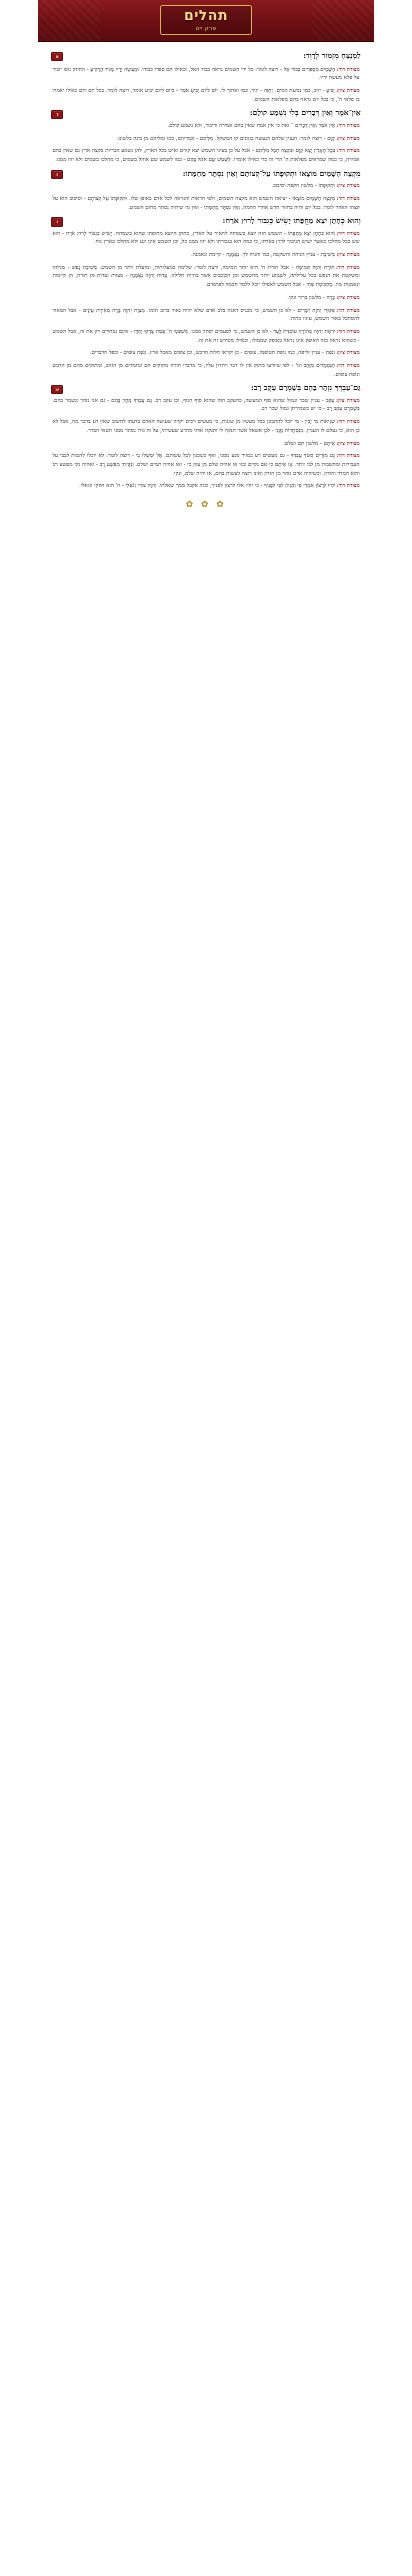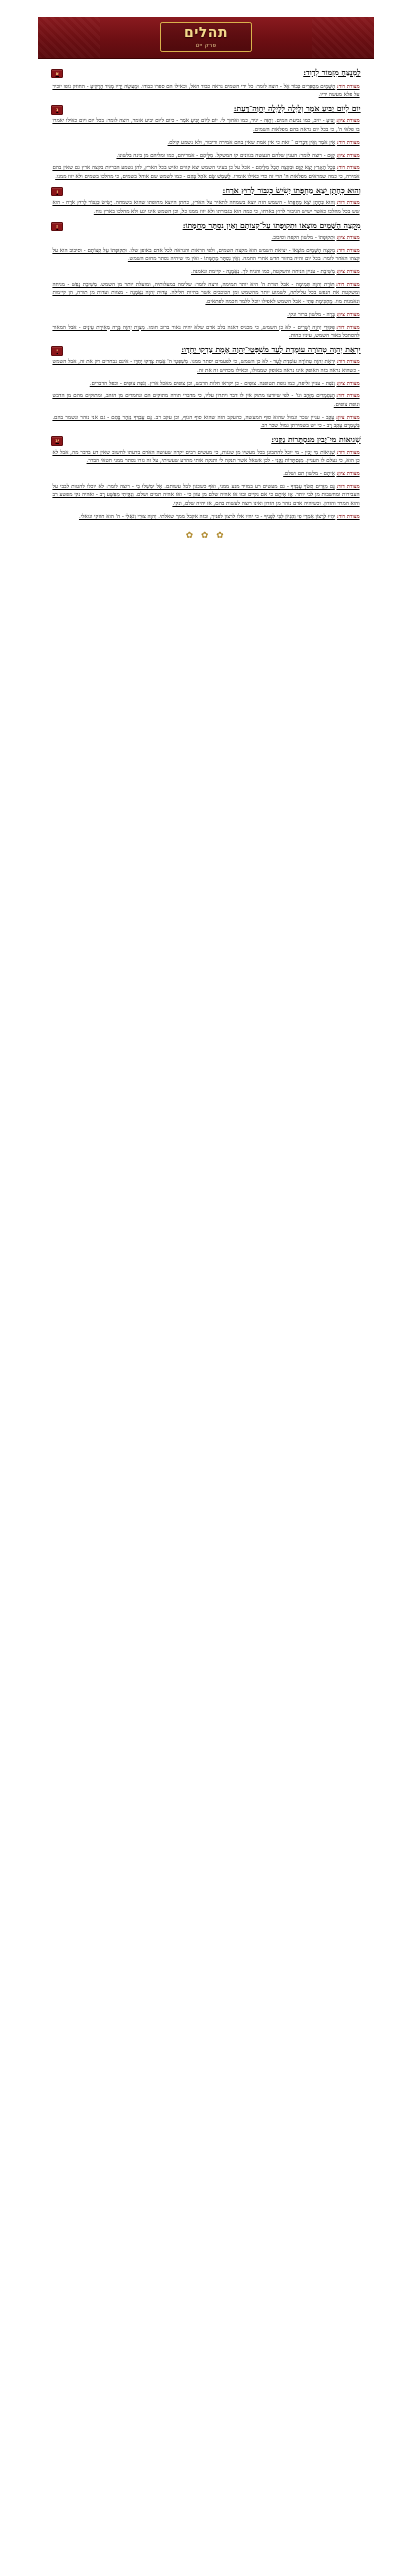--- a/index.html
+++ b/index.html
@@ -7,21 +7,21 @@
     padding: 0;
     background: #ffffff;
   }
   body {
     width: 412px;
     font-family: "DejaVu Sans", "Liberation Sans", sans-serif;
     direction: rtl;
   }
   .page {
     width: 336px;
-    margin: 17px auto;
+    margin: 0 auto;
     background: #ffffff;
     padding: 0 0 12.4px 0;
     box-sizing: border-box;
   }
 
   
   .banner {
     width: 100%;
     background: #7a1116;
     background-image: linear-gradient(180deg, #8a1a1f 0%, #6d0f13 55%, #5a0b0e 100%);
@@ -67,21 +67,20 @@
   }
 
   
   .content {
     padding: 7.2px 13.4px 0 13.4px;
     box-sizing: border-box;
   }
 
   .verse-block {
     margin: 0 0 3.1px 0;
-    text-decoration: underline;
   }
 
   .verse-line {
     display: flex;
     flex-direction: row-reverse;
     align-items: flex-start;
     justify-content: flex-start;
     gap: 3.6px;
     margin-bottom: 1.5px;
   }
@@ -156,85 +155,81 @@
         <span class="vnum">א</span>
         <span class="vtext">לַמְנַצֵּחַ מִזְמוֹר לְדָוִד:</span>
       </div>
     </div>
 
     <div class="verse-block">
       <div class="commentary"><span class="ctag">מצודת דוד:</span><span>הַשָּׁמַיִם מְסַפְּרִים כְּבוֹד אֵל - רוצה לומר: כל ידי השמים נראה כבוד האל, וכאילו הם ספרו כבודו. וּמַעֲשֵׂה יָדָיו מַגִּיד הָרָקִיעַ - החוזק גופו יזכיר על פלא מעשה ידיו.</span></div>
     </div>
 
     <div class="verse-block">
-      <div class="verse-line">
-        <span class="vnum">ג</span>
-        <span class="vtext">יוֹם לְיוֹם יַבִּיעַ אֹמֶר וְלַיְלָה לְּלַיְלָה יְחַוֶּה־דָּעַת:</span>
-      </div>
       <div class="commentary"><span class="ctag">מצודת ציון:</span><span>יַבִּיעַ - יזיב, כמו נביעת המים. יְחַוֶּה - יגיד, כמו ואחוך לי. יוֹם לְיוֹם יַבִּיעַ אֹמֶר - כיום ליום יביע אומר, רוצה לומר: בכל יום ויום כאילו יאמרו בו פלאי ה', כי בכל יום נראה בהם מפלאות השמים.</span></div>
     </div>
 
     <div class="verse-block">
+      <div class="verse-line">
+        <span class="vnum">ד</span>
+        <span class="vtext">אֵין־אֹמֶר וְאֵין דְּבָרִים בְּלִי נִשְׁמָע קוֹלָם:</span>
+      </div>
       <div class="commentary"><span class="ctag">מצודת דוד:</span><span>אֵין אֹמֶר וְאֵין דְּבָרִים ־ זאת כי אין אמת שאין בהם אמירה ודיבור, ולא נשמע קולם.</span></div>
     </div>
 
     <div class="verse-block">
       <div class="commentary"><span class="ctag">מצודת ציון:</span><span>קַוָּם - רוצה לומר: הענין שלהם הנעשה בגוונים קו המשקל. מִלֵּיהֶם - אמריהם, כמו ומליהם מן בינה בלשונו.</span></div>
       <div class="commentary"><span class="ctag">מצודת דוד:</span><span>בְּכָל הָאָרֶץ יָצָא קַוָּם וּבִקְצֵה תֵבֵל מִלֵּיהֶם - אכל על כן בעיני השמש יצא קווים ואיש בכל הארץ, להן נשמע הבריות בקצה ארץ גם שאין בהם אמירה, כי כמה שמראים מפלאות ה' הרי זה כדי כאילו אומרו. לַשֶּׁמֶשׁ שָׂם אֹהֶל בָּהֶם - כמו לשמש שם אוהל בשמים, כי מהלכו בשמים ולא יזוז ממנו.</span></div>
     </div>
 
     <div class="verse-block">
       <div class="verse-line">
+        <span class="vnum">ז</span>
+        <span class="vtext">מִקְצֵה הַשָּׁמַיִם מוֹצָאוֹ וּתְקוּפָתוֹ עַל־קְצוֹתָם וְאֵין נִסְתָּר מֵחַמָּתוֹ:</span>
+      </div>
+      <div class="commentary"><span class="ctag">מצודת ציון:</span><span>וּתְקוּפָתוֹ - מלשון הקפה וסיבוב.</span></div>
+      <div class="commentary"><span class="ctag">מצודת דוד:</span><span>מִקְצֵה הַשָּׁמַיִם מוֹצָאוֹ - יציאת השמש הוא מקצה השמים, ולפי הראות והנראה לכל אדם באופן שלו. וּתְקוּפָתוֹ עַל קְצוֹתָם - וסיבוב הוא על קצהו האחר לומר: בכל יום והיה בחזור חדש אחרי החמה. וְאֵין נִסְתָּר מֵחַמָּתוֹ - ואין מי שיהיה נסתר מחום השמש.</span></div>
+    </div>
+
+    <div class="verse-block">
+      <div class="verse-line">
         <span class="vnum">ו</span>
         <span class="vtext">וְהוּא כְּחָתָן יֹצֵא מֵחֻפָּתוֹ יָשִׂישׂ כְּגִבּוֹר לָרוּץ אֹרַח:</span>
       </div>
       <div class="commentary"><span class="ctag">מצודת דוד:</span><span>וְהוּא כְּחָתָן יֹצֵא מֵחֻפָּתוֹ - השמש הזה יוצא בשמחה לתאיר על הארץ, כחתן היוצא מחופתו שהוא בשמחה. יָשִׂישׂ כְּגִבּוֹר לָרוּץ אֹרַח - הוא שש בכל מהלכו כאשר ישיש הגיבור לרוץ בארחו, כי כמה הוא בגבורתו ולא יזוז ממנו כל, וכן השמש אינו יגע ולא מהלכו בארץ נוח.</span></div>
     </div>
 
     <div class="verse-block">
-      <div class="verse-line">
-        <span class="vnum">ז</span>
-        <span class="vtext">מִקְצֵה הַשָּׁמַיִם מוֹצָאוֹ וּתְקוּפָתוֹ עַל־קְצוֹתָם וְאֵין נִסְתָּר מֵחַמָּתוֹ:</span>
-      </div>
-      <div class="commentary"><span class="ctag">מצודת ציון:</span><span>וּתְקוּפָתוֹ - מלשון הקפה וסיבוב.</span></div>
-      <div class="commentary"><span class="ctag">מצודת דוד:</span><span>מִקְצֵה הַשָּׁמַיִם מוֹצָאוֹ - יציאת השמש הוא מקצה השמים, ולפי הראות והנראה לכל אדם באופן שלו. וּתְקוּפָתוֹ עַל קְצוֹתָם - וסיבוב הוא על קצהו האחר לומר: בכל יום והיה בחזור חדש אחרי החמה. וְאֵין נִסְתָּר מֵחַמָּתוֹ - ואין מי שיהיה נסתר מחום השמש.</span></div>
-    </div>
-
-    <div class="verse-block">
       <div class="commentary"><span class="ctag">מצודת ציון:</span><span>מְשִׁיבַת - עניין הניחה והשקטה, כמו והניח לך. נֶאֱמָנָה - קיימת ונאמנה.</span></div>
       <div class="commentary"><span class="ctag">מצודת דוד:</span><span>תּוֹרַת יְהוָה תְּמִימָה - אבל תורת ה' היא יותר תמימה, ורצה לומר: שלימה במעלותיה, ומועלת יותר מן השמש. מְשִׁיבַת נָפֶשׁ - מניחה ומשקטת את הנפש בכל עלילתה, לשמוע יותר מהשמש ומן הכוכבים אשר בהיות חלילה. עֵדוּת יְהוָה נֶאֱמָנָה - מצוות ועדות מן תורה, הן קיימות ונאמנות מוו. מַחְכִּימַת פֶּתִי - אבל השמש לאפילו יוכל ללמד חכמה לפתאים.</span></div>
     </div>
 
     <div class="verse-block">
       <div class="commentary"><span class="ctag">מצודת ציון:</span><span>בָּרָה - מלשון ברור ונקי.</span></div>
       <div class="commentary"><span class="ctag">מצודת דוד:</span><span>פִּקּוּדֵי יְהוָה יְשָׁרִים - לא כן השמש, כי מכניס דאגה בלב אדם שלא יהיה נאור ברוב חומו. מִצְוַת יְהוָה בָּרָה מְאִירַת עֵינָיִם - אבל המאור להסתכל באור השמש, עיניו כהות.</span></div>
     </div>
 
     <div class="verse-block">
-      <div class="verse-line">
-        <span class="vnum">י</span>
-        <span class="vtext">יִרְאַת יְהוָה טְהוֹרָה עוֹמֶדֶת לָעַד מִשְׁפְּטֵי־יְהוָה אֱמֶת צָדְקוּ יַחְדָּו:</span>
-      </div>
       <div class="commentary"><span class="ctag">מצודת דוד:</span><span>יִרְאַת יְהוָה טְהוֹרָה עוֹמֶדֶת לָעַד - לא כן השמש, כי לפעמים יסתר ממנו. מִשְׁפְּטֵי ה' אֱמֶת צָדְקוּ יַחְדָּו - אינם נבחרים רק את זה, אבל השמש - כשהוא נראה בזה האופק אינו נראה באופק שממולו, וכאילו מכחיש זה את זה.</span></div>
     </div>
 
     <div class="verse-block">
       <div class="commentary"><span class="ctag">מצודת ציון:</span><span>וְנֹפֶת - עניין זליפה, כמו נופת תטופנה. צוּפִים - כן יקראו חלות הדבש, וכן צופים מאכל ארץ. וְנֹפֶת צוּפִים - וכפל הדברים.</span></div>
       <div class="commentary"><span class="ctag">מצודת דוד:</span><span>הַנֶּחֱמָדִים מִזָּהָב וגו' - לפי שיודעו מתוק אין לו דבר ויתרון עליו, כי מדברי תורה מתוקים הם ונחמדים מן הזהב, ומתוקים מהם מן הדבש ונופת צופים.</span></div>
     </div>
 
     <div class="verse-block">
+      <div class="verse-line">
+        <span class="vnum">יב</span>
+        <span class="vtext">גַּם־עַבְדְּךָ נִזְהָר בָּהֶם בְּשָׁמְרָם עֵקֶב רָב:</span>
+      </div>
       <div class="commentary"><span class="ctag">מצודת ציון:</span><span>עֵקֶב - עניין שכר וגמול שהוא סוף המעשה, כהעקב הזה שהוא סוף הגוף, וכן עקב רב. גַּם עַבְדְּךָ נִזְהָר בָּהֶם - גם אני נזהר ונשמר בהם. בְּשָׁמְרָם עֵקֶב רָב - כי יש בשמירתן גמול שכר רב.</span></div>
     </div>
 
     <div class="verse-block">
-      <div class="verse-line">
-        <span class="vnum">יג</span>
-        <span class="vtext">שְׁגִיאוֹת מִי־יָבִין מִנִּסְתָּרוֹת נַקֵּנִי:</span>
-      </div>
       <div class="commentary"><span class="ctag">מצודת דוד:</span><span>שְׁגִיאוֹת מִי יָבִין - מי יוכל להתבונן בכל מעשיו מן שגגות, כי מעשים רבים יקרה שעושה האדם בדעתו לחשוב שאין דע בדבר מה, אבל לא כן הוא, כי נעלם לו העניין. מִנִּסְתָּרוֹת נַקֵּנִי - לכן אשאל אשר תנקה לי ותנקה אותי מהרע שעשיתי, על זה גזרו נסתר ממני חטאי הבדר.</span></div>
     </div>
 
     <div class="verse-block">
       <div class="commentary"><span class="ctag">מצודת ציון:</span><span>אֵיתָם - מלשון תם ושלם.</span></div>
       <div class="commentary"><span class="ctag">מצודת דוד:</span><span>גַּם מִזֵּדִים חֲשֹׂךְ עַבְדֶּךָ - גם מעשים רע במזיד מנע ממני, ואף כשכגון לבל עשותם. אַל יִמְשְׁלוּ בִי - רוצה לומר: לא יוכלו להטות לבבי על העבירות ומחשבות מן לבי יותר. אָז אֵיתָם כי אם נקיים ובזו אז אהיה שלם מן עוון כי - ואז אהיה תמים ושלם. וְנִקֵּיתִי מִפֶּשַׁע רָב - ואהיה נקי מפשע רב והוא המרד והזדון. וכשיהיה אדם נזהר מן הזדון ואינו רוצה לעשות בהם, אז יהיה שלם, ונקי.</span></div>
     </div>
 
     <div class="verse-block">
       <div class="commentary"><span class="ctag">מצודת דוד:</span><span>יִהְיוּ לְרָצוֹן אִמְרֵי פִי וְהֶגְיוֹן לִבִּי לְפָנֶיךָ - כי יהיו אלו לרצון לפניך, ובזה אקבל ממך שאלתי. יְהוָה צוּרִי וְגֹאֲלִי - ה' הוא חוזקי וגואלי.</span></div>

